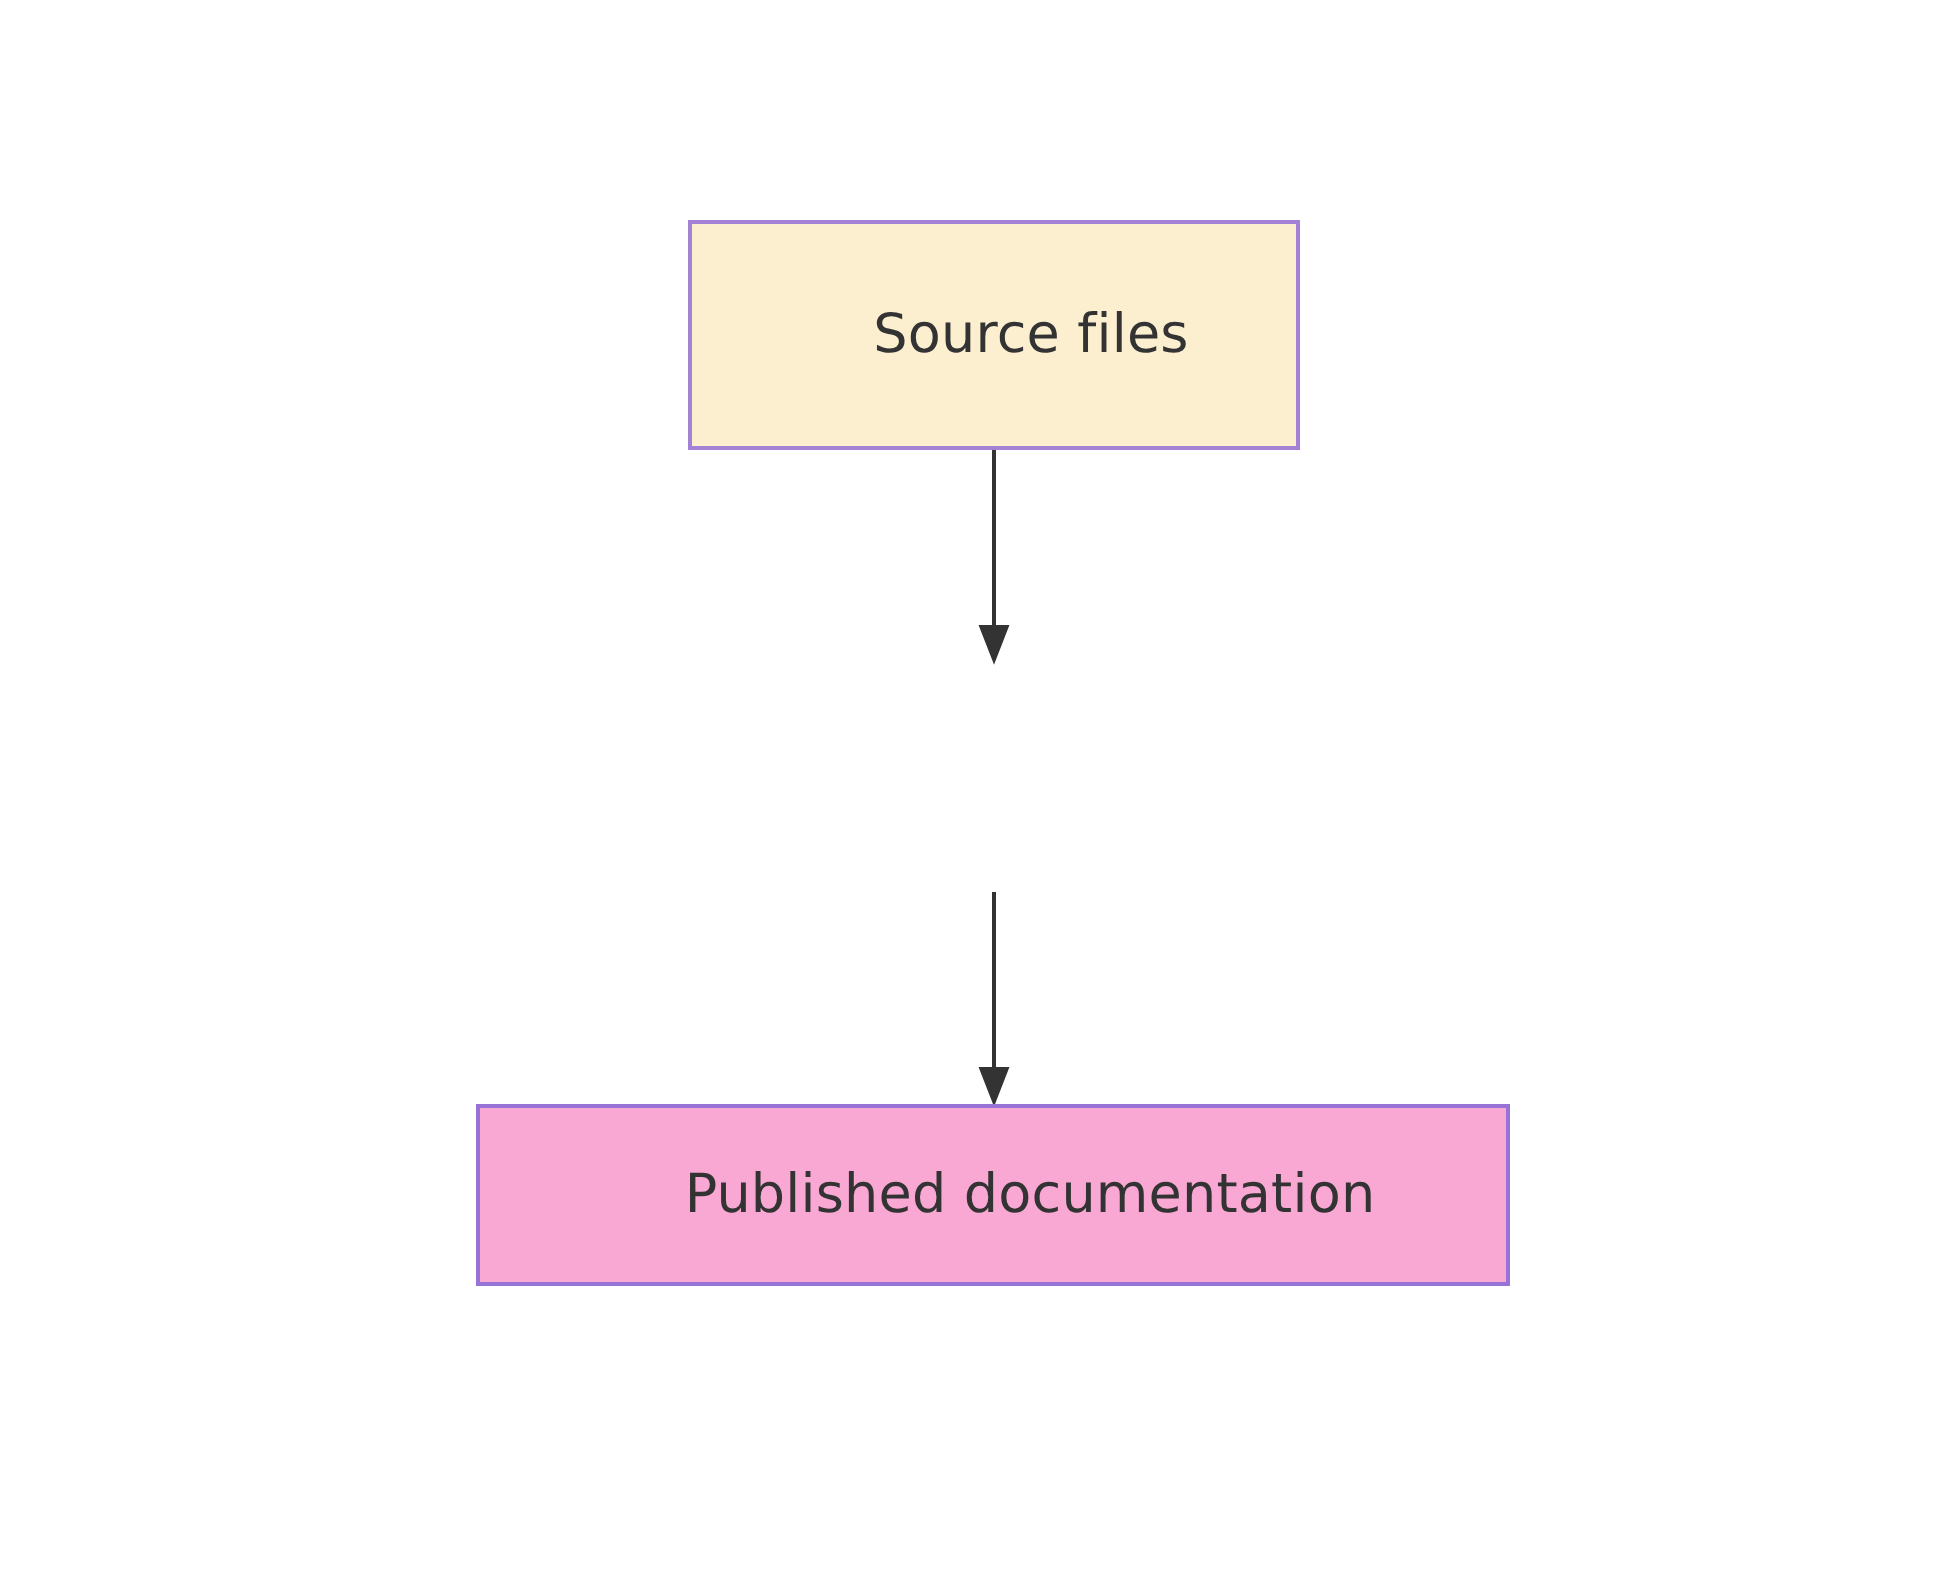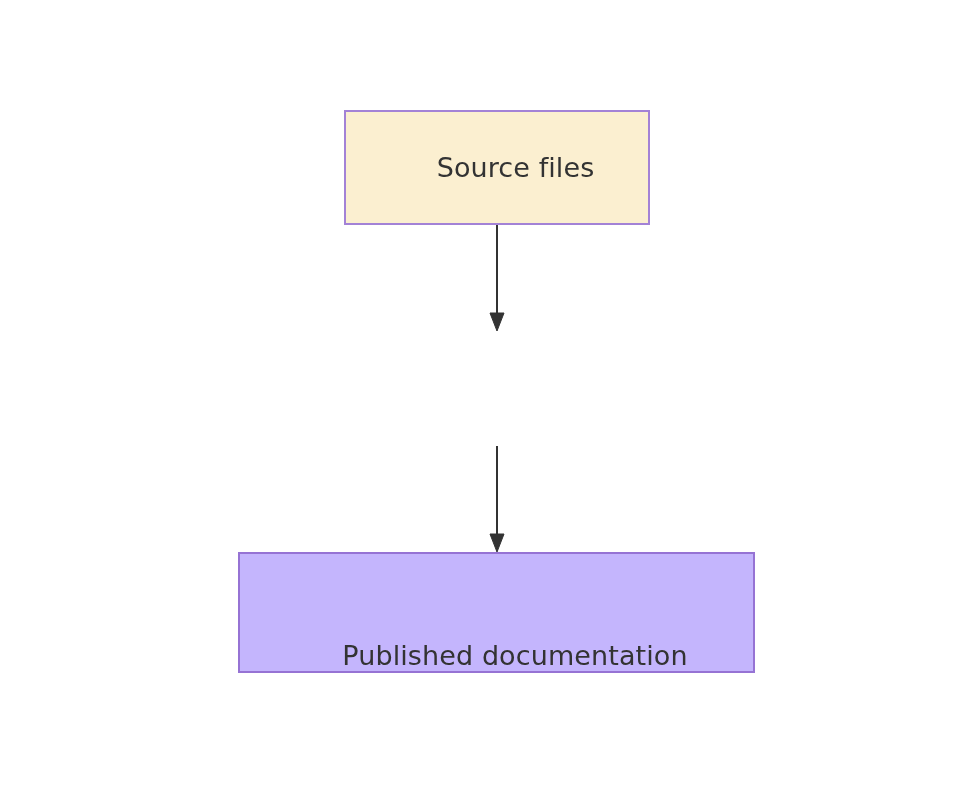--- a/index.html
+++ b/index.html
@@ -60,17 +60,17 @@
       <line x1="497" y1="446" x2="497" y2="541" stroke="#333333" stroke-width="2"></line>
       <polygon points="497,552 490,534 504,534" fill="#333333" stroke="#333333" stroke-width="1"></polygon>
     </g>
   </svg>
 
   <div class="node" style="left:344px; top:110px; width:306px; height:115px; background:#fbefd0; border-color:#a382d6;">
     <span class="node-label">Source files</span>
   </div>
 
 
-  <div class="node" style="left:238px; top:552px; width:517px; height:121px; background:#c4b5fd; border-color:#9673d4;align-items:flex-end;">
+  <div class="node" style="left:238px; top:552px; width:517px; height:91px; background:#f9a8d4; border-color:#9673d4;">
     <span class="node-label">Published documentation</span>
   </div>
 
 </div>
 
 </body></html>

